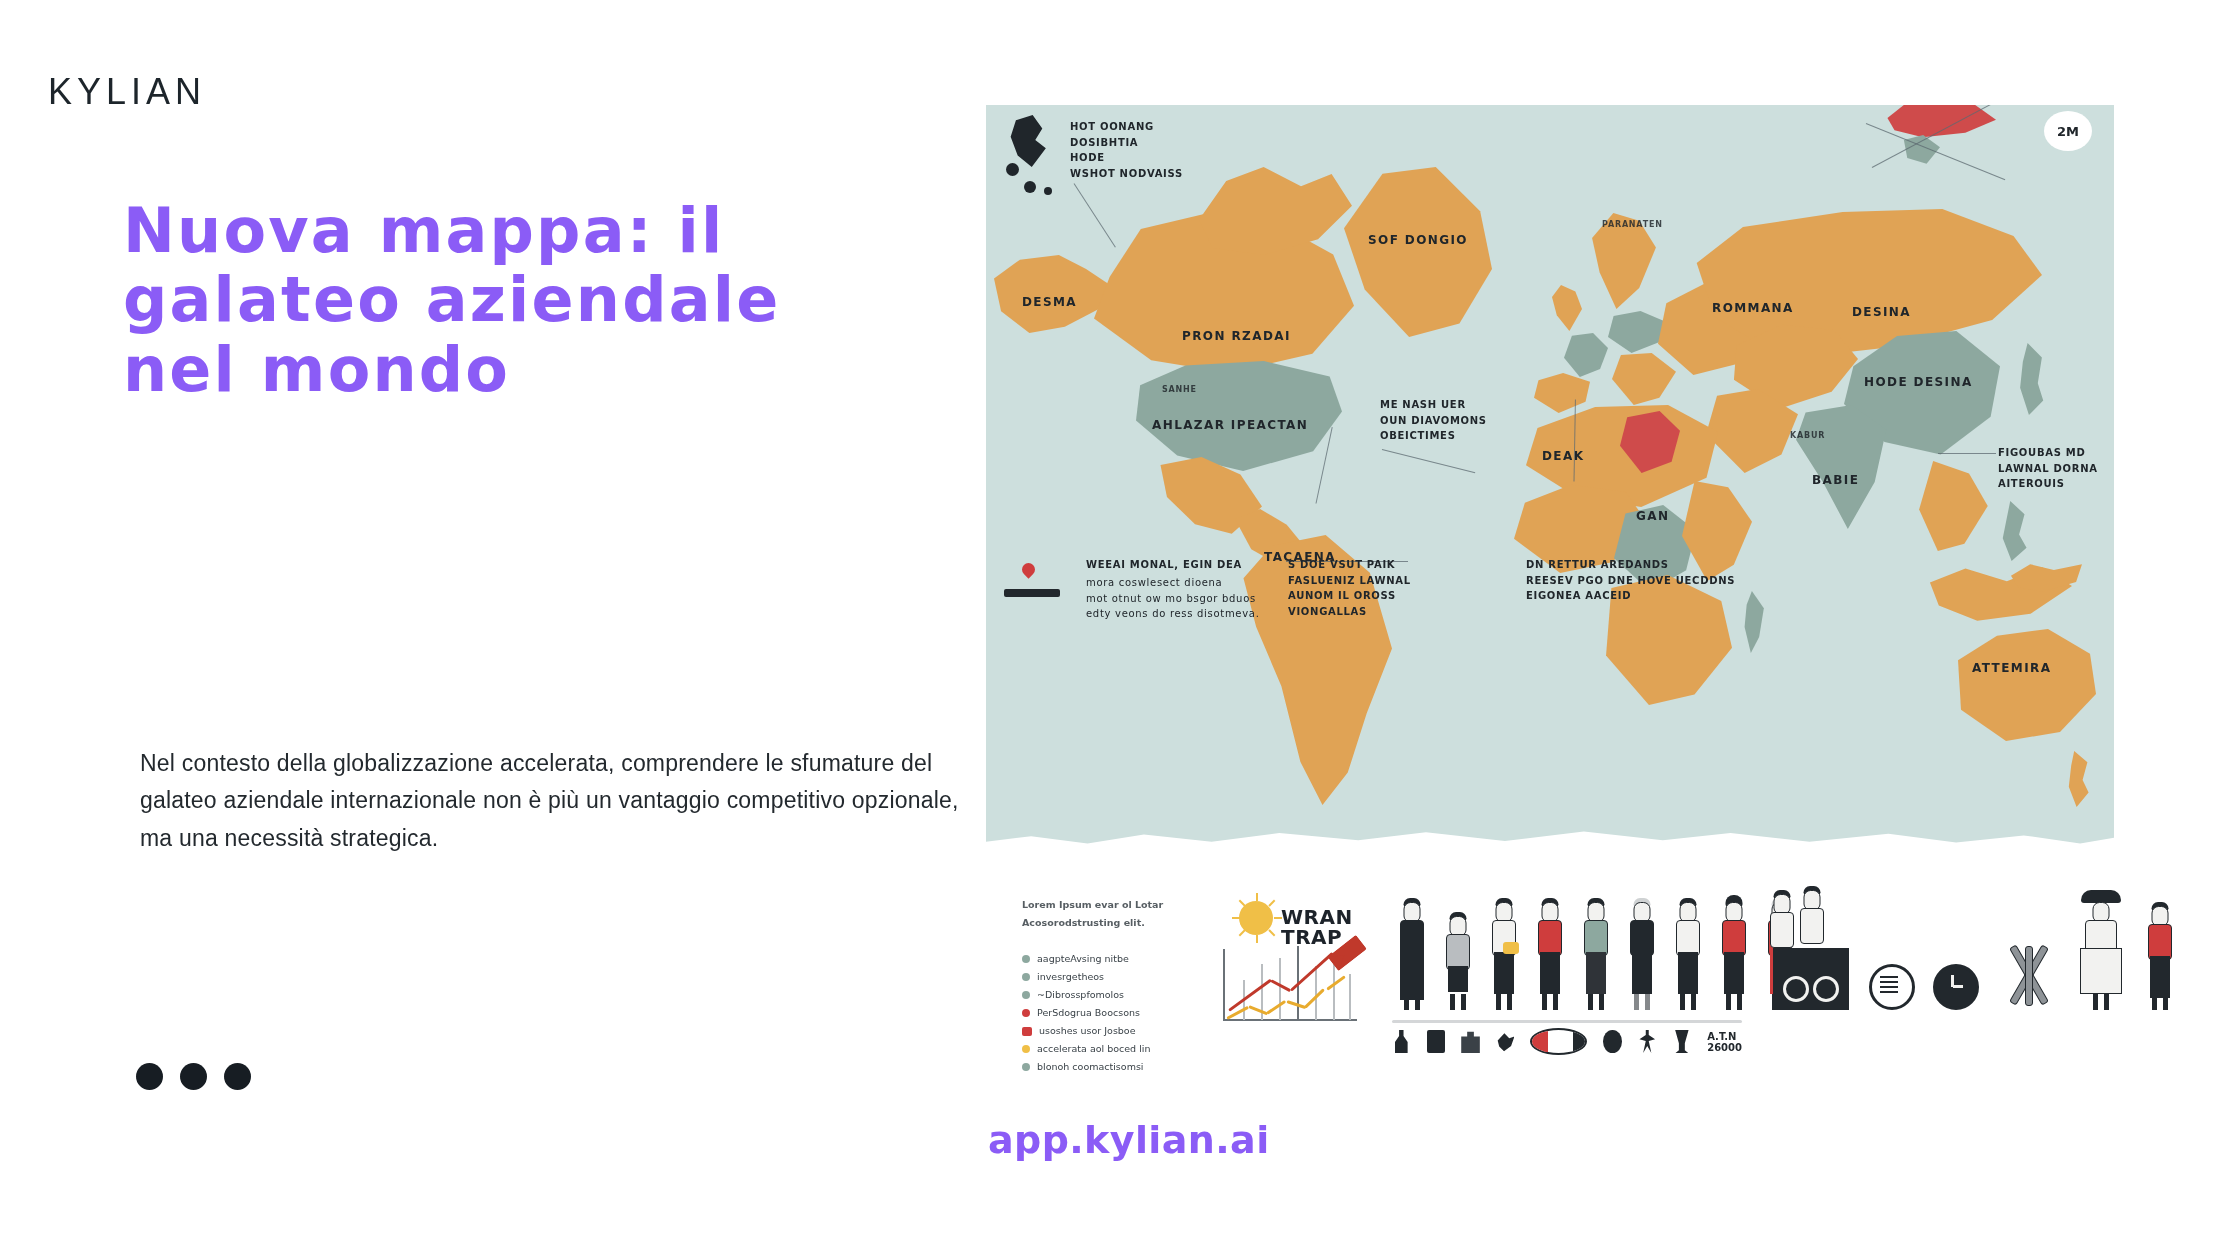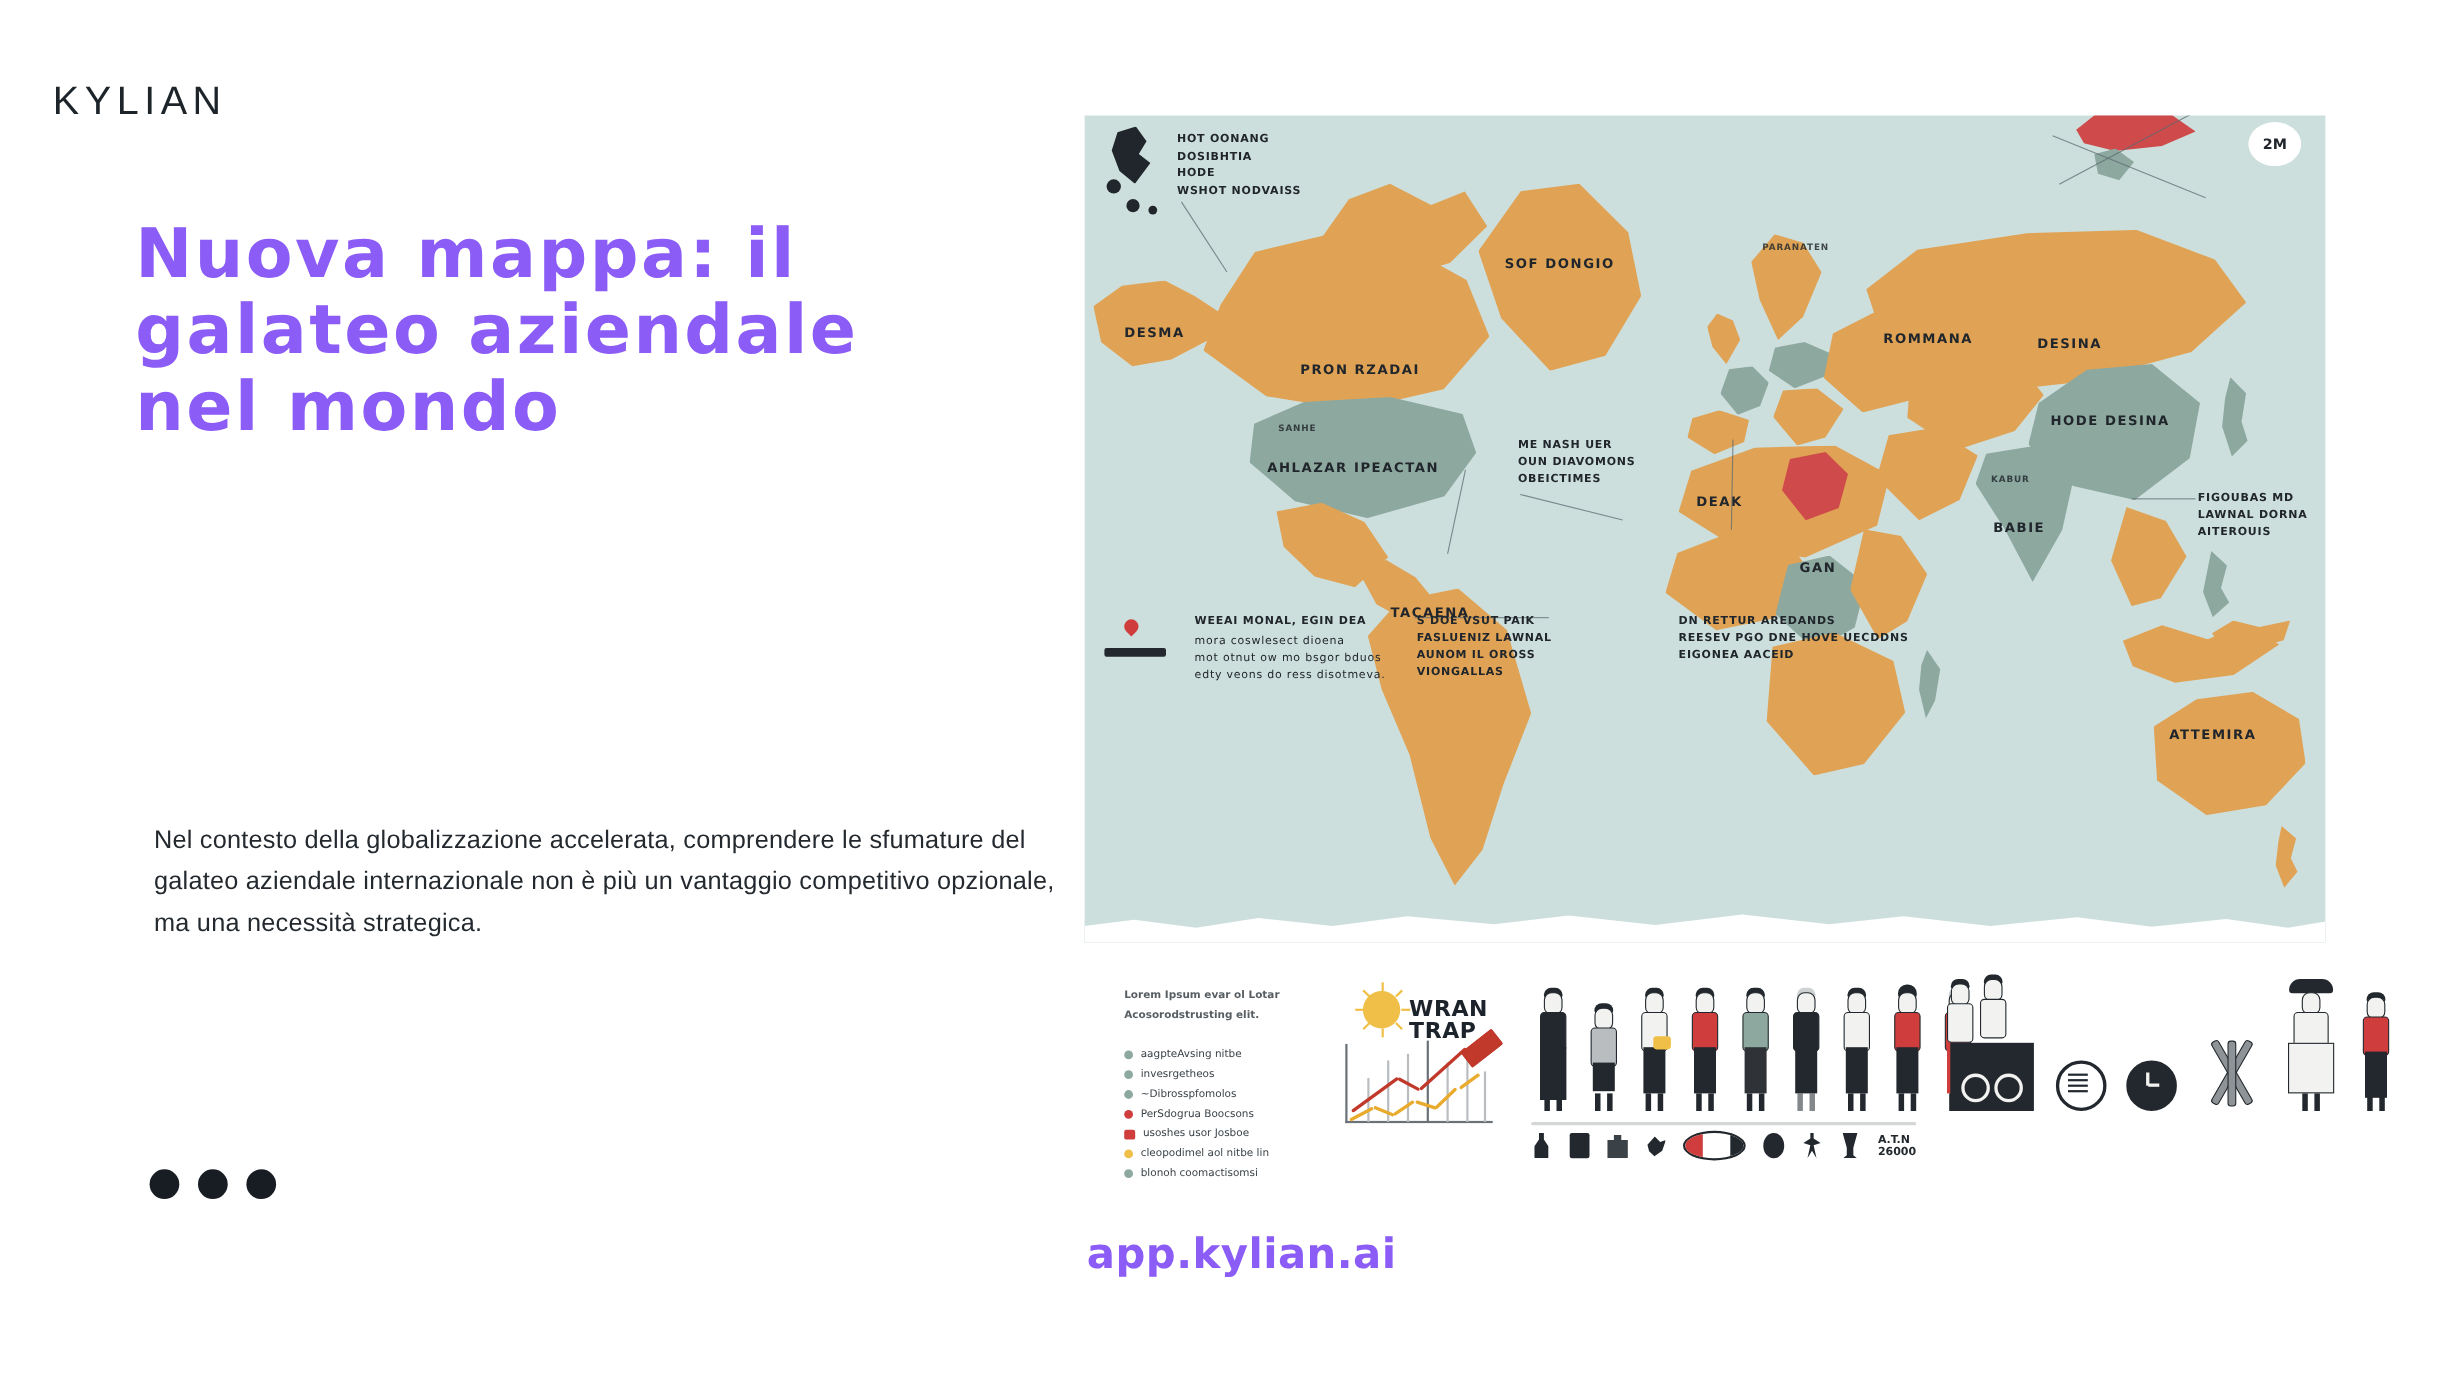--- a/index.html
+++ b/index.html
@@ -297,21 +297,21 @@
     <div class="mlabel" style="left:166px; top:313px;">AHLAZAR IPEACTAN</div>
     <div class="mlabel" style="left:278px; top:445px;">TACAENA</div>
     <div class="mlabel" style="left:556px; top:344px;">DEAK</div>
     <div class="mlabel" style="left:650px; top:404px;">GAN</div>
     <div class="mlabel" style="left:726px; top:196px;">ROMMANA</div>
     <div class="mlabel" style="left:866px; top:200px;">DESINA</div>
     <div class="mlabel" style="left:878px; top:268px; white-space:pre-line; line-height:1.5;">HODE DESINA</div>
     <div class="mlabel" style="left:826px; top:368px;">BABIE</div>
     <div class="mlabel" style="left:986px; top:556px;">ATTEMIRA</div>
     <div class="mlabel sm" style="left:176px; top:280px;">SANHE</div>
-    <div class="mlabel sm" style="left:804px; top:326px;padding-left:20px;">KABUR</div>
+    <div class="mlabel sm" style="left:804px; top:326px;">KABUR</div>
     <div class="mlabel sm" style="left:616px; top:115px;">PARANATEN</div>
 
     <div class="blob" style="left:22px; top:10px; width:44px; height:52px; clip-path:polygon(18% 10%,56% 0%,78% 26%,62% 48%,86% 64%,54% 100%,22% 78%,6% 42%);"></div>
     <div class="blob dot" style="left:20px; top:58px; width:13px; height:13px;"></div>
     <div class="blob dot" style="left:38px; top:76px; width:12px; height:12px;"></div>
     <div class="blob dot" style="left:58px; top:82px; width:8px;  height:8px;"></div>
     <div class="callout" style="left:84px; top:14px;">HOT OONANG
 DOSIBHTIA
 HODE
 WSHOT NODVAISS</div>
@@ -372,21 +372,21 @@
   <div class="legend-row">
       <span class="legend-sw" style="background:#cf3d3d"></span>
       <span>PerSdogrua Boocsons</span>
     </div>
   <div class="legend-row">
       <span class="legend-sw sq" style="background:#cf3d3d"></span>
       <span>usoshes usor Josboe</span>
     </div>
   <div class="legend-row">
       <span class="legend-sw" style="background:#f0bf47"></span>
-      <span>cleopodimel aol nitbe lin</span>
+      <span>accelerata aol boced lin</span>
     </div>
   <div class="legend-row">
       <span class="legend-sw" style="background:#8da89f"></span>
       <span>blonoh coomactisomsi</span>
     </div>
 </div>
 
 <div class="chart-box">
   <div class="chart-sun">
     <i style="transform:rotate(0deg)"></i>

